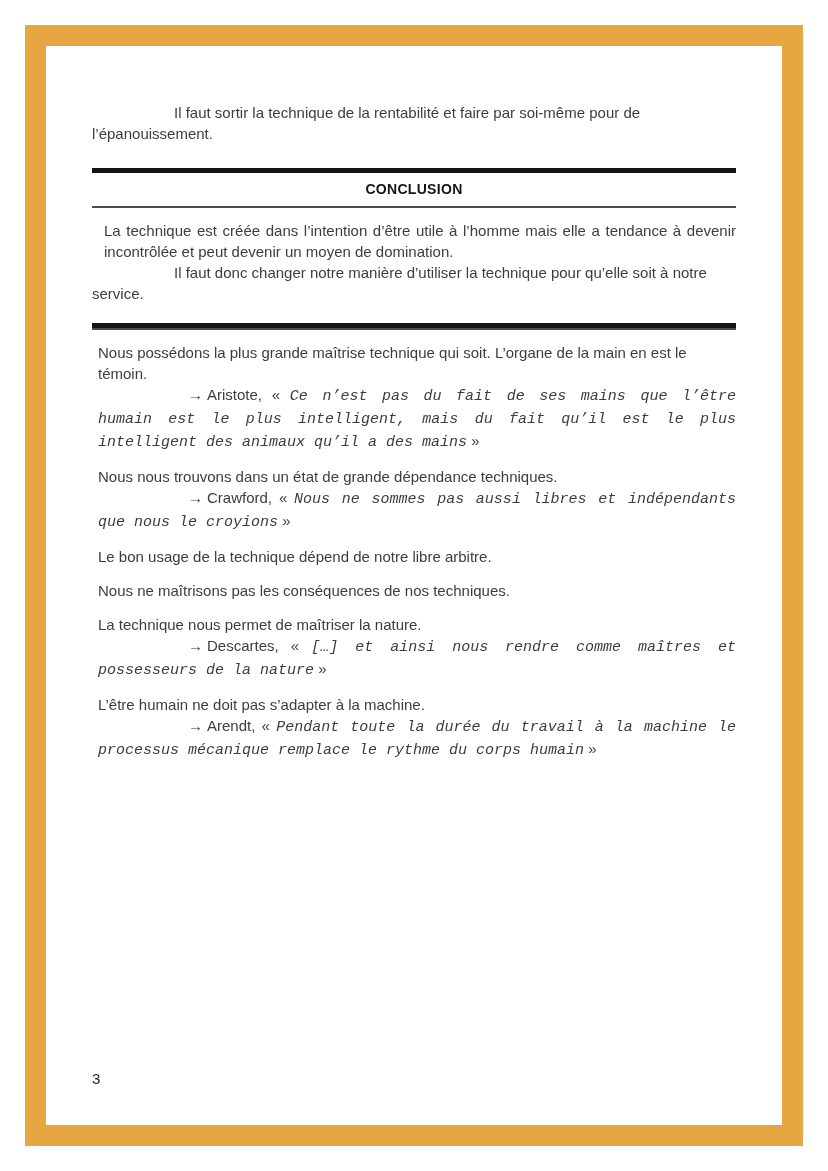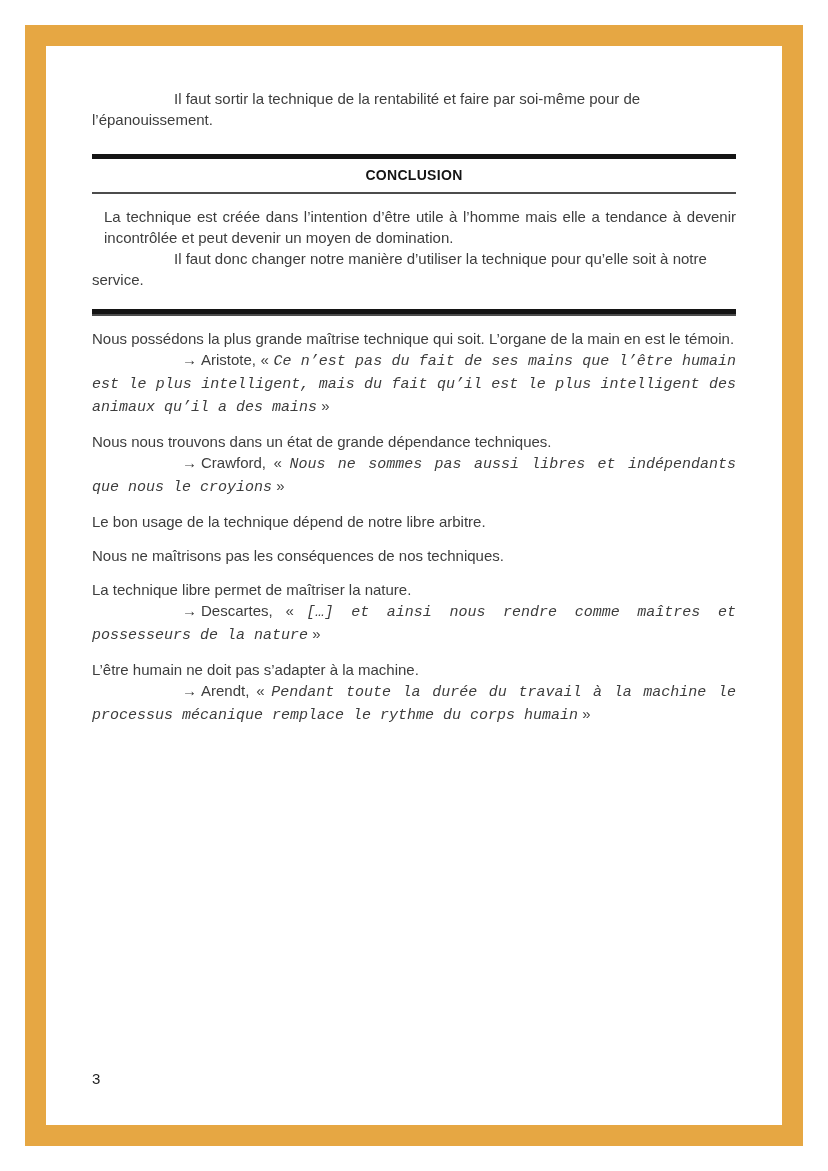--- a/index.html
+++ b/index.html
@@ -20,21 +20,21 @@
     width: 778px;
     height: 1121px;
     box-sizing: border-box;
     border: 21px solid var(--border-orange, #E6A743);
     background: #ffffff;
   }
   .page-content {
     position: relative;
     box-sizing: border-box;
     height: 100%;
-    padding: 42px 46px 0 46px;
+    padding: 56px 46px 0 46px;
     color: var(--body-text, #3d3d3d);
     font-size: 15px;
     line-height: 21px;
   }
   p { margin: 0; }
   .intro-line {
     text-indent: 82px;
   }
   .section-header { margin-top: 24px; }
   .section-header.theses-header { margin-top: 19px; }
@@ -57,21 +57,21 @@
   }
   .body-paragraph {
     margin-top: 12px;
     text-align: justify;
     margin-left: 12px;
   }
   .indented-line {
     text-indent: 82px;
   }
   .thesis { margin-top: 13px; }
-  .thesis-list { margin-top: -1px; }
+  .thesis-list { margin-top: -1px; margin-left: 6px; }
   .thesis .claim { text-align: left; }
   .thesis .attribution {
     text-indent: 90px;
     text-align: justify;
   }
   .attribution em { font-style: italic; font-family: Liberation Mono, monospace; }
   .arrow-glyph { margin-right: 4px; }
   .page-number {
     position: absolute;
     left: 46px;
@@ -116,21 +116,21 @@
 
       <div class="thesis">
         <p class="claim">Le bon usage de la technique dépend de notre libre arbitre.</p>
       </div>
 
       <div class="thesis">
         <p class="claim">Nous ne maîtrisons pas les conséquences de nos techniques.</p>
       </div>
 
       <div class="thesis">
-        <p class="claim">La technique libre permet de maîtriser la nature.</p>
+        <p class="claim">La technique nous permet de maîtriser la nature.</p>
         <p class="attribution"><span class="arrow-glyph">→</span><span>Descartes, « </span><em>[…] et ainsi nous rendre comme maîtres et possesseurs de la nature</em><span> »</span></p>
       </div>
 
       <div class="thesis">
         <p class="claim">L’être humain ne doit pas s’adapter à la machine.</p>
         <p class="attribution"><span class="arrow-glyph">→</span><span>Arendt, « </span><em>Pendant toute la durée du travail à la machine le processus mécanique remplace le rythme du corps humain</em><span> »</span></p>
       </div>
 
     </div>
 

